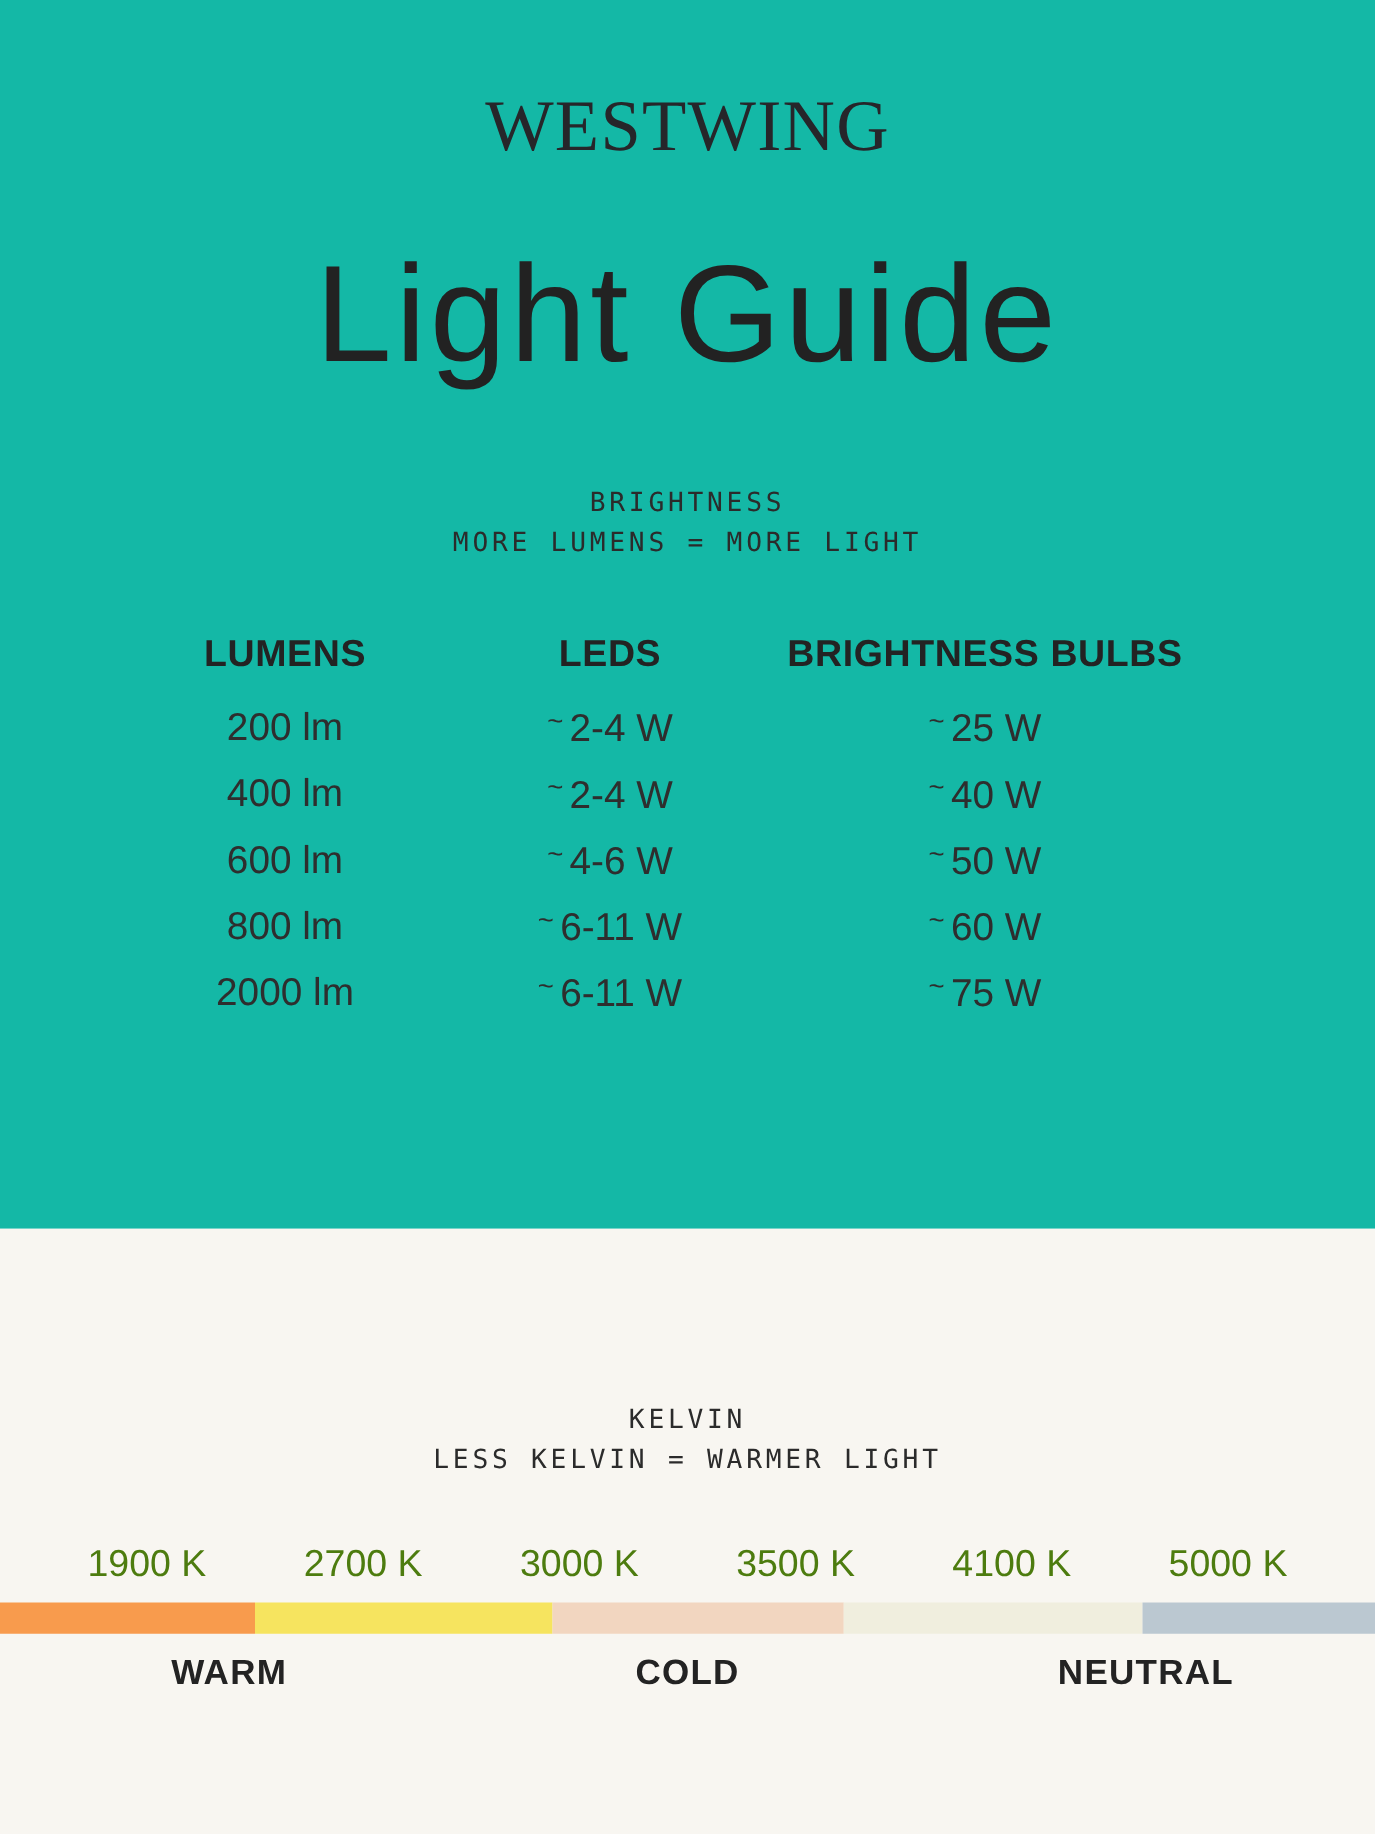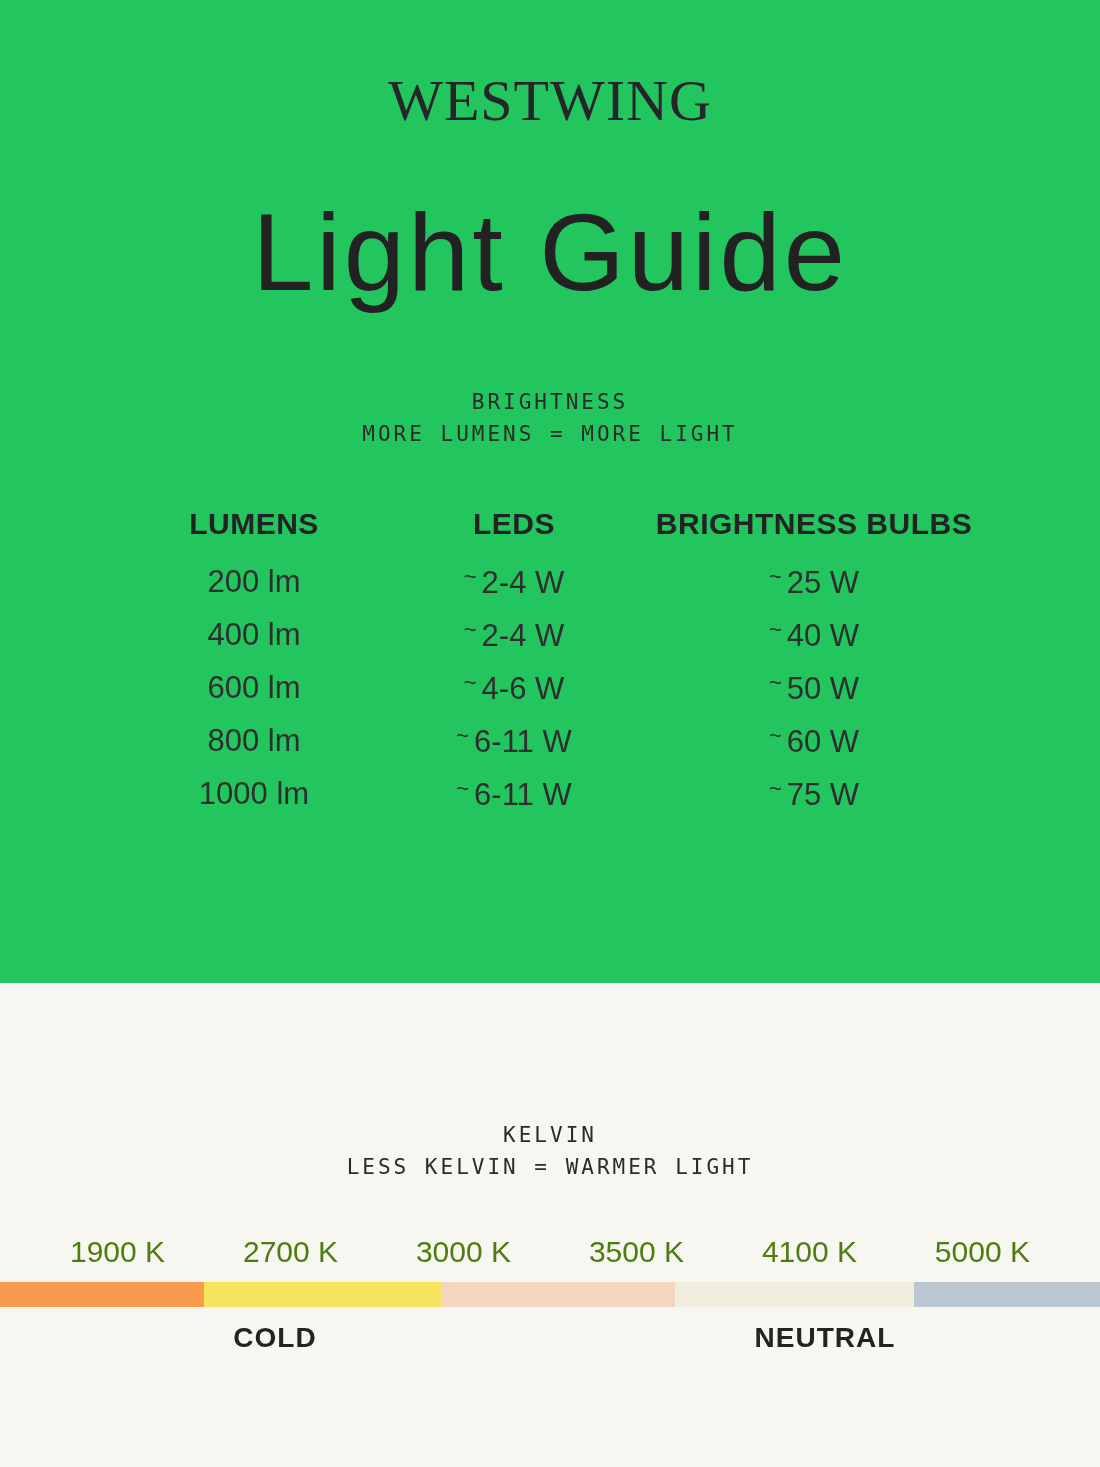--- a/index.html
+++ b/index.html
@@ -20,21 +20,21 @@
     font-size:110px; font-weight:400; line-height:1.05;
     letter-spacing:3px; color:#222;
   }
   .mono-block {
     font-family:"DejaVu Sans Mono", monospace;
     font-size:21px; line-height:32px; letter-spacing:3px;
     text-align:center; color:#2b2b2b;
   }
   .brightness-block { margin-top:76px; }
 
-  .lumens-table { margin-top:54px; padding-left:94px; }
+  .lumens-table { margin-top:54px; padding-left:68px; }
   .t-row { display:grid; grid-template-columns:320px 200px 400px; align-items:center; }
   .t-head { font-size:30px; font-weight:600; letter-spacing:0.5px; margin-bottom:12px; height:40px; }
   .t-head > div { text-align:center; }
   .t-data { height:53px; font-size:31px; font-weight:400; color:#2e2e2e; }
   .t-data > div { text-align:center; }
   .approx { font-size:22px; vertical-align:9px; margin-right:5px; display:inline-block; }
 
   
   .section-bottom { height:484px; background:#F8F6F1; }
   .color-block { padding-top:136px; }
@@ -54,21 +54,21 @@
   .temp-row > div {
     flex:1; text-align:center;
     font-size:28px; font-weight:600; letter-spacing:1px; line-height:34px;
   }
 </style>
 </head>
 <body>
 
 <div class="page">
 
-  <section class="section-top" style="background-color: #22c55e;">
+  <section class="section-top" style="background-color: #14b8a6;">
     <div class="brand">WESTWING</div>
     <h1 class="title">Light Guide</h1>
 
     <div class="mono-block brightness-block">
       <div>BRIGHTNESS</div>
       <div>MORE LUMENS = MORE LIGHT</div>
     </div>
 
     <div class="lumens-table">
       <div class="t-row t-head">
@@ -91,21 +91,21 @@
         <div>600 lm</div>
         <div><span class="approx">~</span><span>4-6 W</span></div>
         <div><span class="approx">~</span><span>50 W</span></div>
       </div>
       <div class="t-row t-data">
         <div>800 lm</div>
         <div><span class="approx">~</span><span>6-11 W</span></div>
         <div><span class="approx">~</span><span>60 W</span></div>
       </div>
       <div class="t-row t-data">
-        <div>1000 lm</div>
+        <div>2000 lm</div>
         <div><span class="approx">~</span><span>6-11 W</span></div>
         <div><span class="approx">~</span><span>75 W</span></div>
       </div>
     </div>
   </section>
 
   <section class="section-bottom" style="background-color: rgb(248, 246, 241);">
     <div class="mono-block color-block">
       <div>KELVIN</div>
       <div>LESS KELVIN = WARMER LIGHT</div>
@@ -122,18 +122,19 @@
 
     <div class="color-bar">
       <div class="bar-seg" style="background-color: rgb(248, 155, 77);"></div>
       <div class="bar-seg" style="background-color: rgb(246, 228, 95);"></div>
       <div class="bar-seg" style="background-color: rgb(242, 214, 192);"></div>
       <div class="bar-seg" style="background-color: rgb(240, 238, 222);"></div>
       <div class="bar-seg" style="background-color: rgb(187, 200, 209);"></div>
     </div>
 
     <div class="temp-row">
+      <div>WARM</div>
       <div>COLD</div>
       <div>NEUTRAL</div>
     </div>
   </section>
 
 </div>
 
 </body></html>

